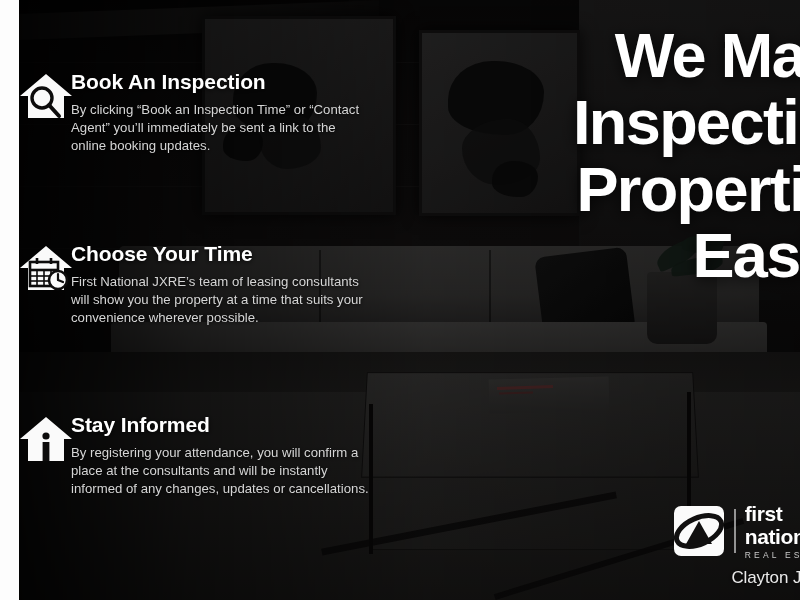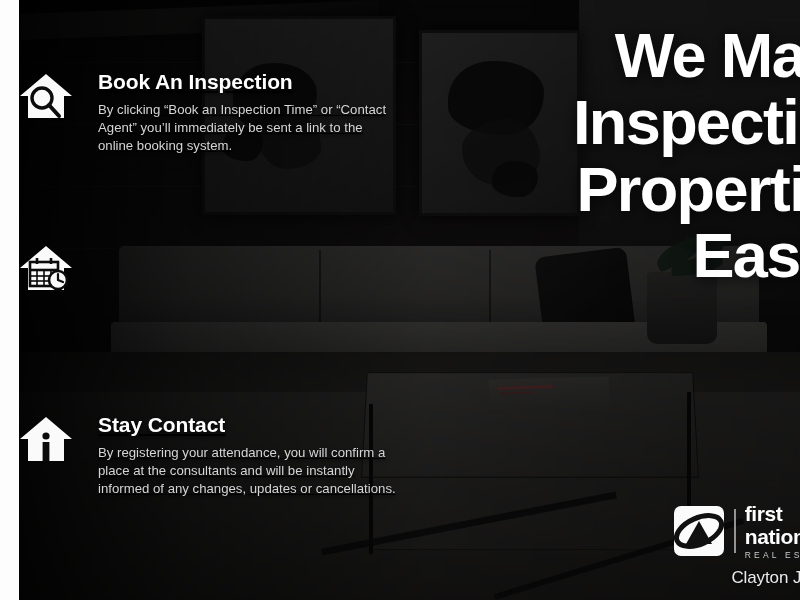--- a/index.html
+++ b/index.html
@@ -162,21 +162,21 @@
     position:absolute;left:18px;
   }
   #feature-1{top:70px;}
   #feature-2{top:242px;}
   #feature-3{top:413px;}
 
   .feature-icon{
     position:absolute;left:0;top:2px;width:56px;height:52px;
   }
   .feature-body{
-    margin-left:80px;width:300px;text-decoration:underline;
+    margin-left:53px;width:300px;
   }
   .feature-title{
     font-size:21px;font-weight:bold;color:#ffffff;
     letter-spacing:-0.1px;line-height:1.12;
     margin:0 0 7px 0;
     text-shadow:0 1px 5px rgba(0,0,0,.85);
   }
   .feature-text{
     font-size:13.2px;color:#d5d5d5;line-height:1.37;
     margin:0;font-weight:400;
@@ -302,21 +302,21 @@
     <div class="feature" id="feature-1">
       <div class="feature-icon">
         <svg viewBox="0 0 56 52" width="56" height="52" aria-hidden="true">
           <path d="M28 2 L54 24 L46 24 L46 46 L10 46 L10 24 L2 24 Z" fill="#fafafa"></path>
           <circle cx="24" cy="26" r="10" fill="none" stroke="#0d0c0c" stroke-width="3.4"></circle>
           <line x1="31" y1="33" x2="41" y2="44" stroke="#0d0c0c" stroke-width="4" stroke-linecap="round"></line>
         </svg>
       </div>
       <div class="feature-body">
         <h2 class="feature-title">Book An Inspection</h2>
-        <p class="feature-text">By clicking “Book an Inspection Time” or “Contact Agent” you’ll immediately be sent a link to the online booking system.</p>
+        <p class="feature-text">By clicking “Book an Inspection Time” or “Contact Agent” you’ll immediately be sent a link to the online booking updates.</p>
       </div>
     </div>
 
     <div class="feature" id="feature-2">
       <div class="feature-icon">
         <svg viewBox="0 0 56 52" width="56" height="52" aria-hidden="true">
           <path d="M28 2 L54 24 L46 24 L46 46 L10 46 L10 24 L2 24 Z" fill="#fafafa"></path>
           <rect x="12" y="18" width="28" height="24" fill="none" stroke="#0d0c0c" stroke-width="2.6"></rect>
           <line x1="12" y1="26" x2="40" y2="26" stroke="#0d0c0c" stroke-width="2.6"></line>
           <line x1="19" y1="14" x2="19" y2="20" stroke="#0d0c0c" stroke-width="2.6"></line>
@@ -324,32 +324,36 @@
           <line x1="19" y1="26" x2="19" y2="42" stroke="#0d0c0c" stroke-width="1.6"></line>
           <line x1="26" y1="26" x2="26" y2="42" stroke="#0d0c0c" stroke-width="1.6"></line>
           <line x1="33" y1="26" x2="33" y2="42" stroke="#0d0c0c" stroke-width="1.6"></line>
           <line x1="12" y1="32" x2="40" y2="32" stroke="#0d0c0c" stroke-width="1.6"></line>
           <line x1="12" y1="37" x2="40" y2="37" stroke="#0d0c0c" stroke-width="1.6"></line>
           <circle cx="40" cy="36" r="9" fill="#fafafa" stroke="#0d0c0c" stroke-width="2.6"></circle>
           <line x1="40" y1="36" x2="40" y2="30" stroke="#0d0c0c" stroke-width="2.2" stroke-linecap="round"></line>
           <line x1="40" y1="36" x2="45" y2="38" stroke="#0d0c0c" stroke-width="2.2" stroke-linecap="round"></line>
         </svg>
       </div>
+      <div class="feature-body">
+        <h2 class="feature-title">Choose Your Time</h2>
+        <p class="feature-text">First National JXRE’s team of leasing consultants will show you the property at a time that suits your convenience wherever possible.</p>
+      </div>
     </div>
 
     <div class="feature" id="feature-3">
       <div class="feature-icon">
         <svg viewBox="0 0 56 52" width="56" height="52" aria-hidden="true">
           <path d="M28 2 L54 24 L46 24 L46 46 L10 46 L10 24 L2 24 Z" fill="#fafafa"></path>
           <circle cx="28" cy="21" r="3.6" fill="#0d0c0c"></circle>
           <rect x="24.6" y="27" width="6.8" height="19" fill="#0d0c0c"></rect>
         </svg>
       </div>
       <div class="feature-body">
-        <h2 class="feature-title">Stay Contact</h2>
+        <h2 class="feature-title">Stay Informed</h2>
         <p class="feature-text">By registering your attendance, you will confirm a place at the consultants and will be instantly informed of any changes, updates or cancellations.</p>
       </div>
     </div>
 
     <div id="logo-block">
       <div id="logo-row">
         <div id="logo-mark">
           <svg viewBox="0 0 52 52" width="52" height="52" aria-hidden="true">
             <rect x="1" y="1" width="50" height="50" rx="7" fill="#fbfbfb"></rect>
             <path d="M26 16 L39 39 L13 39 Z" fill="#111010"></path>

